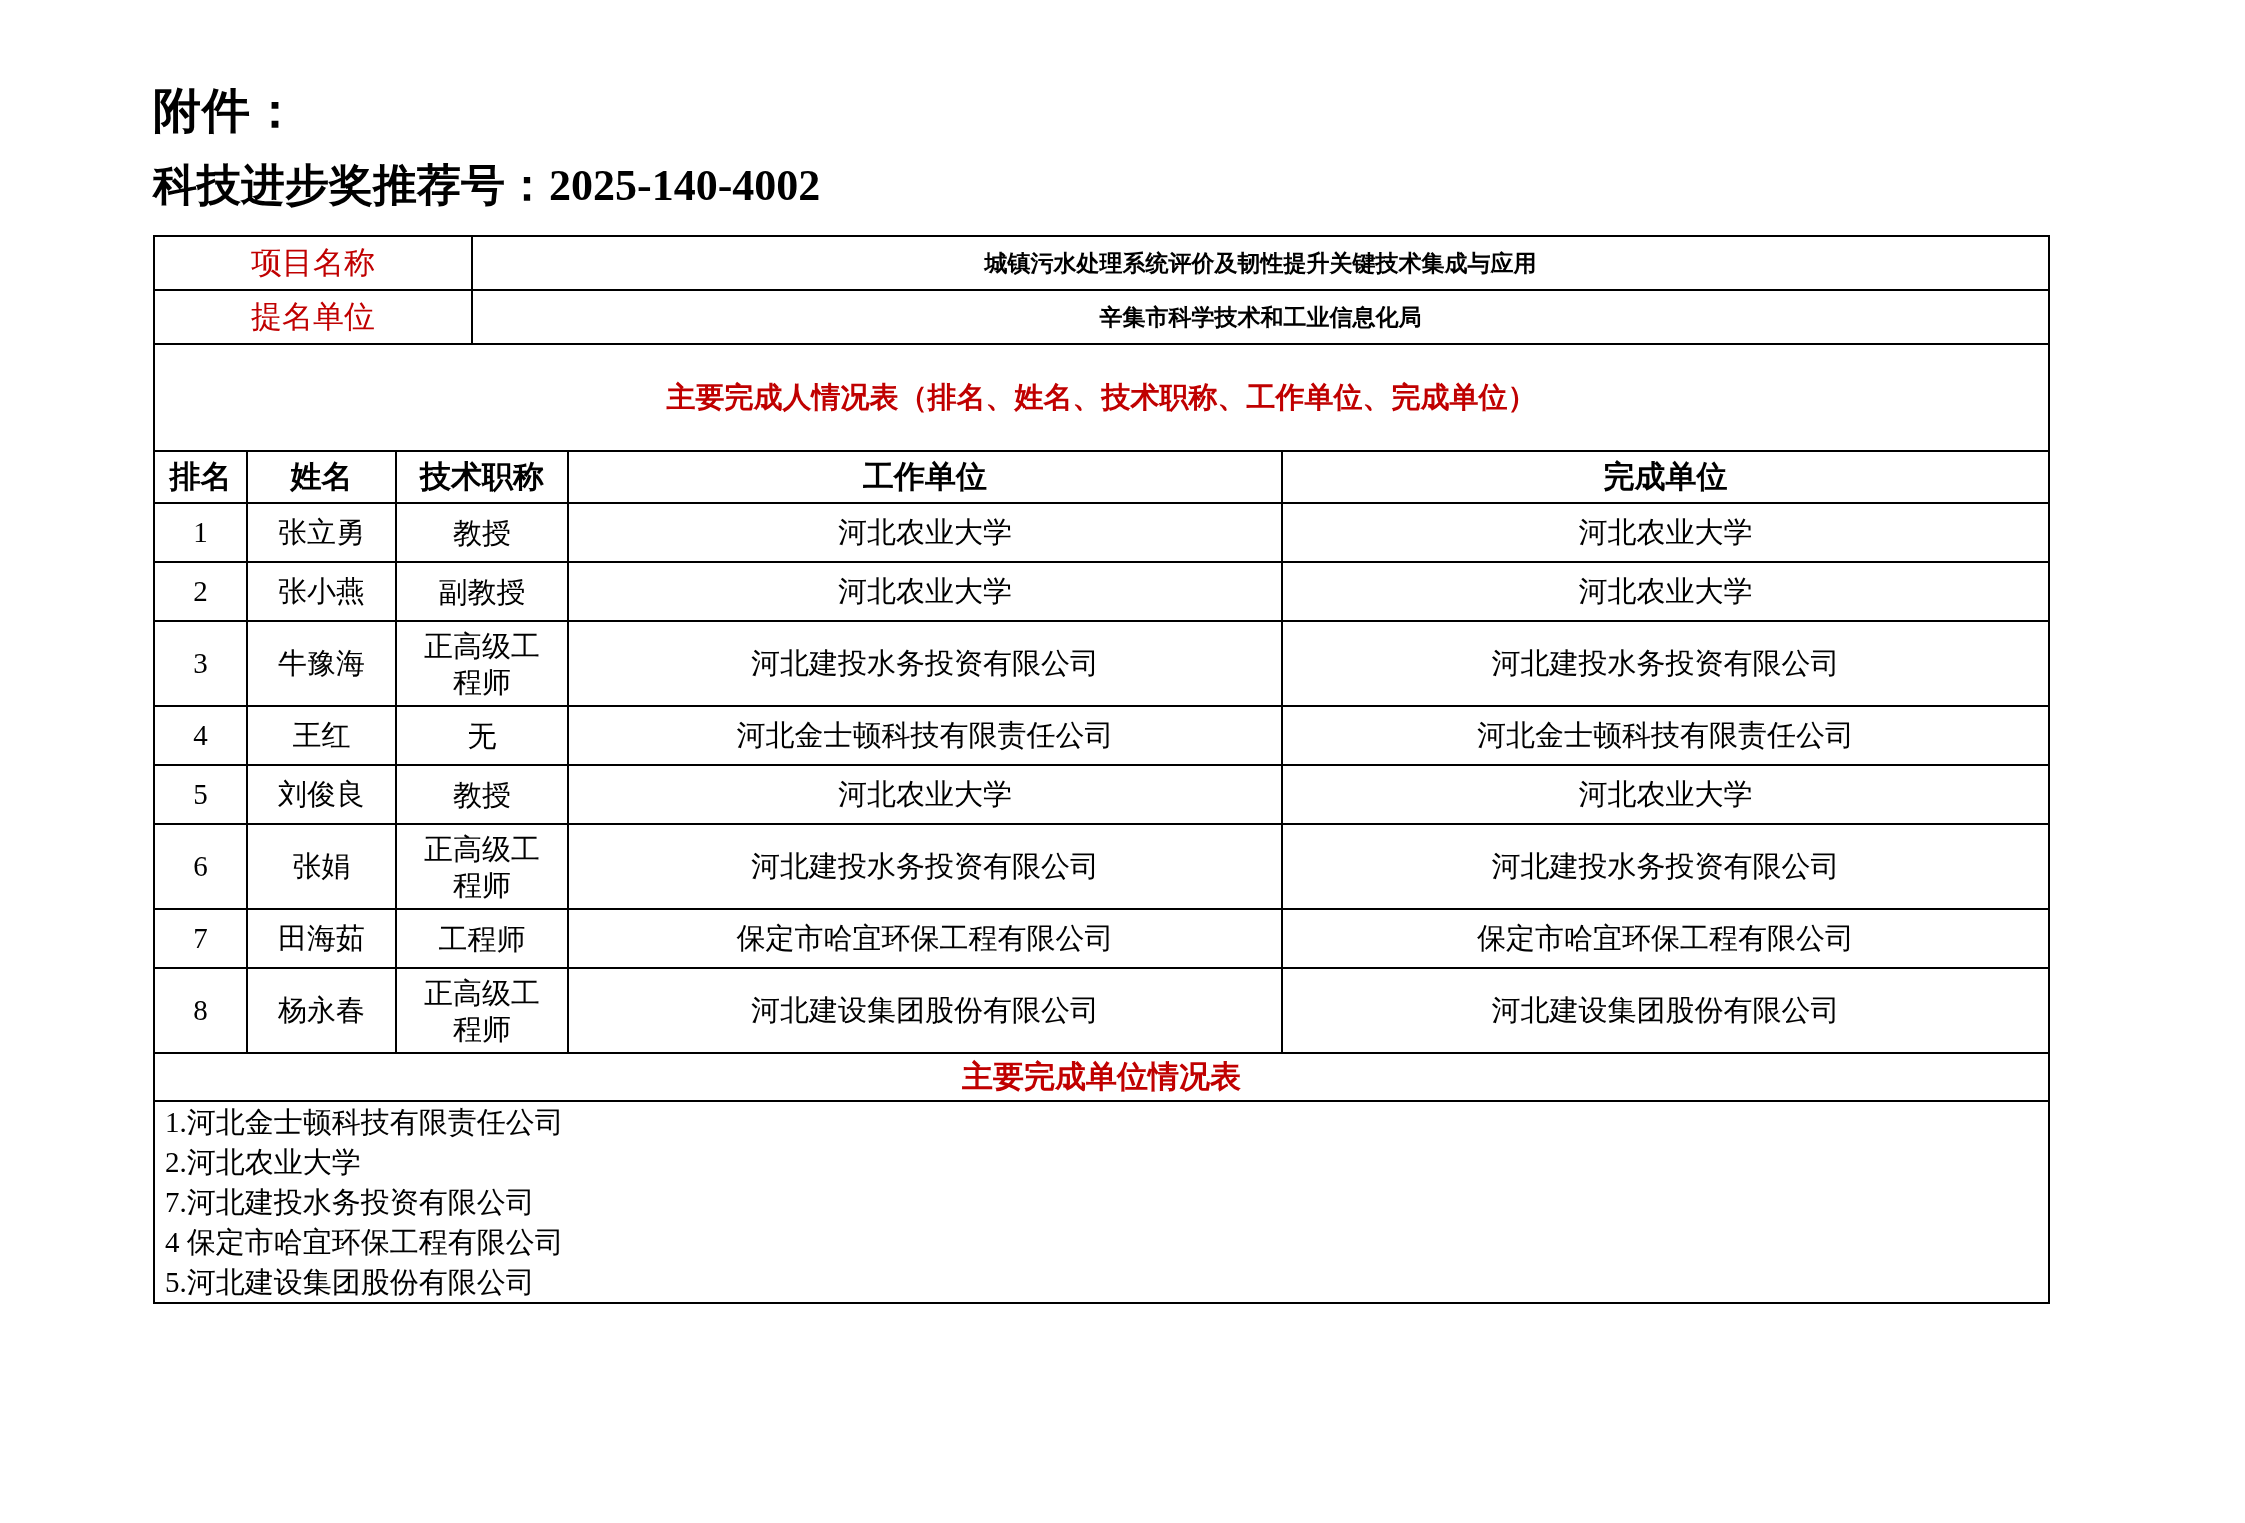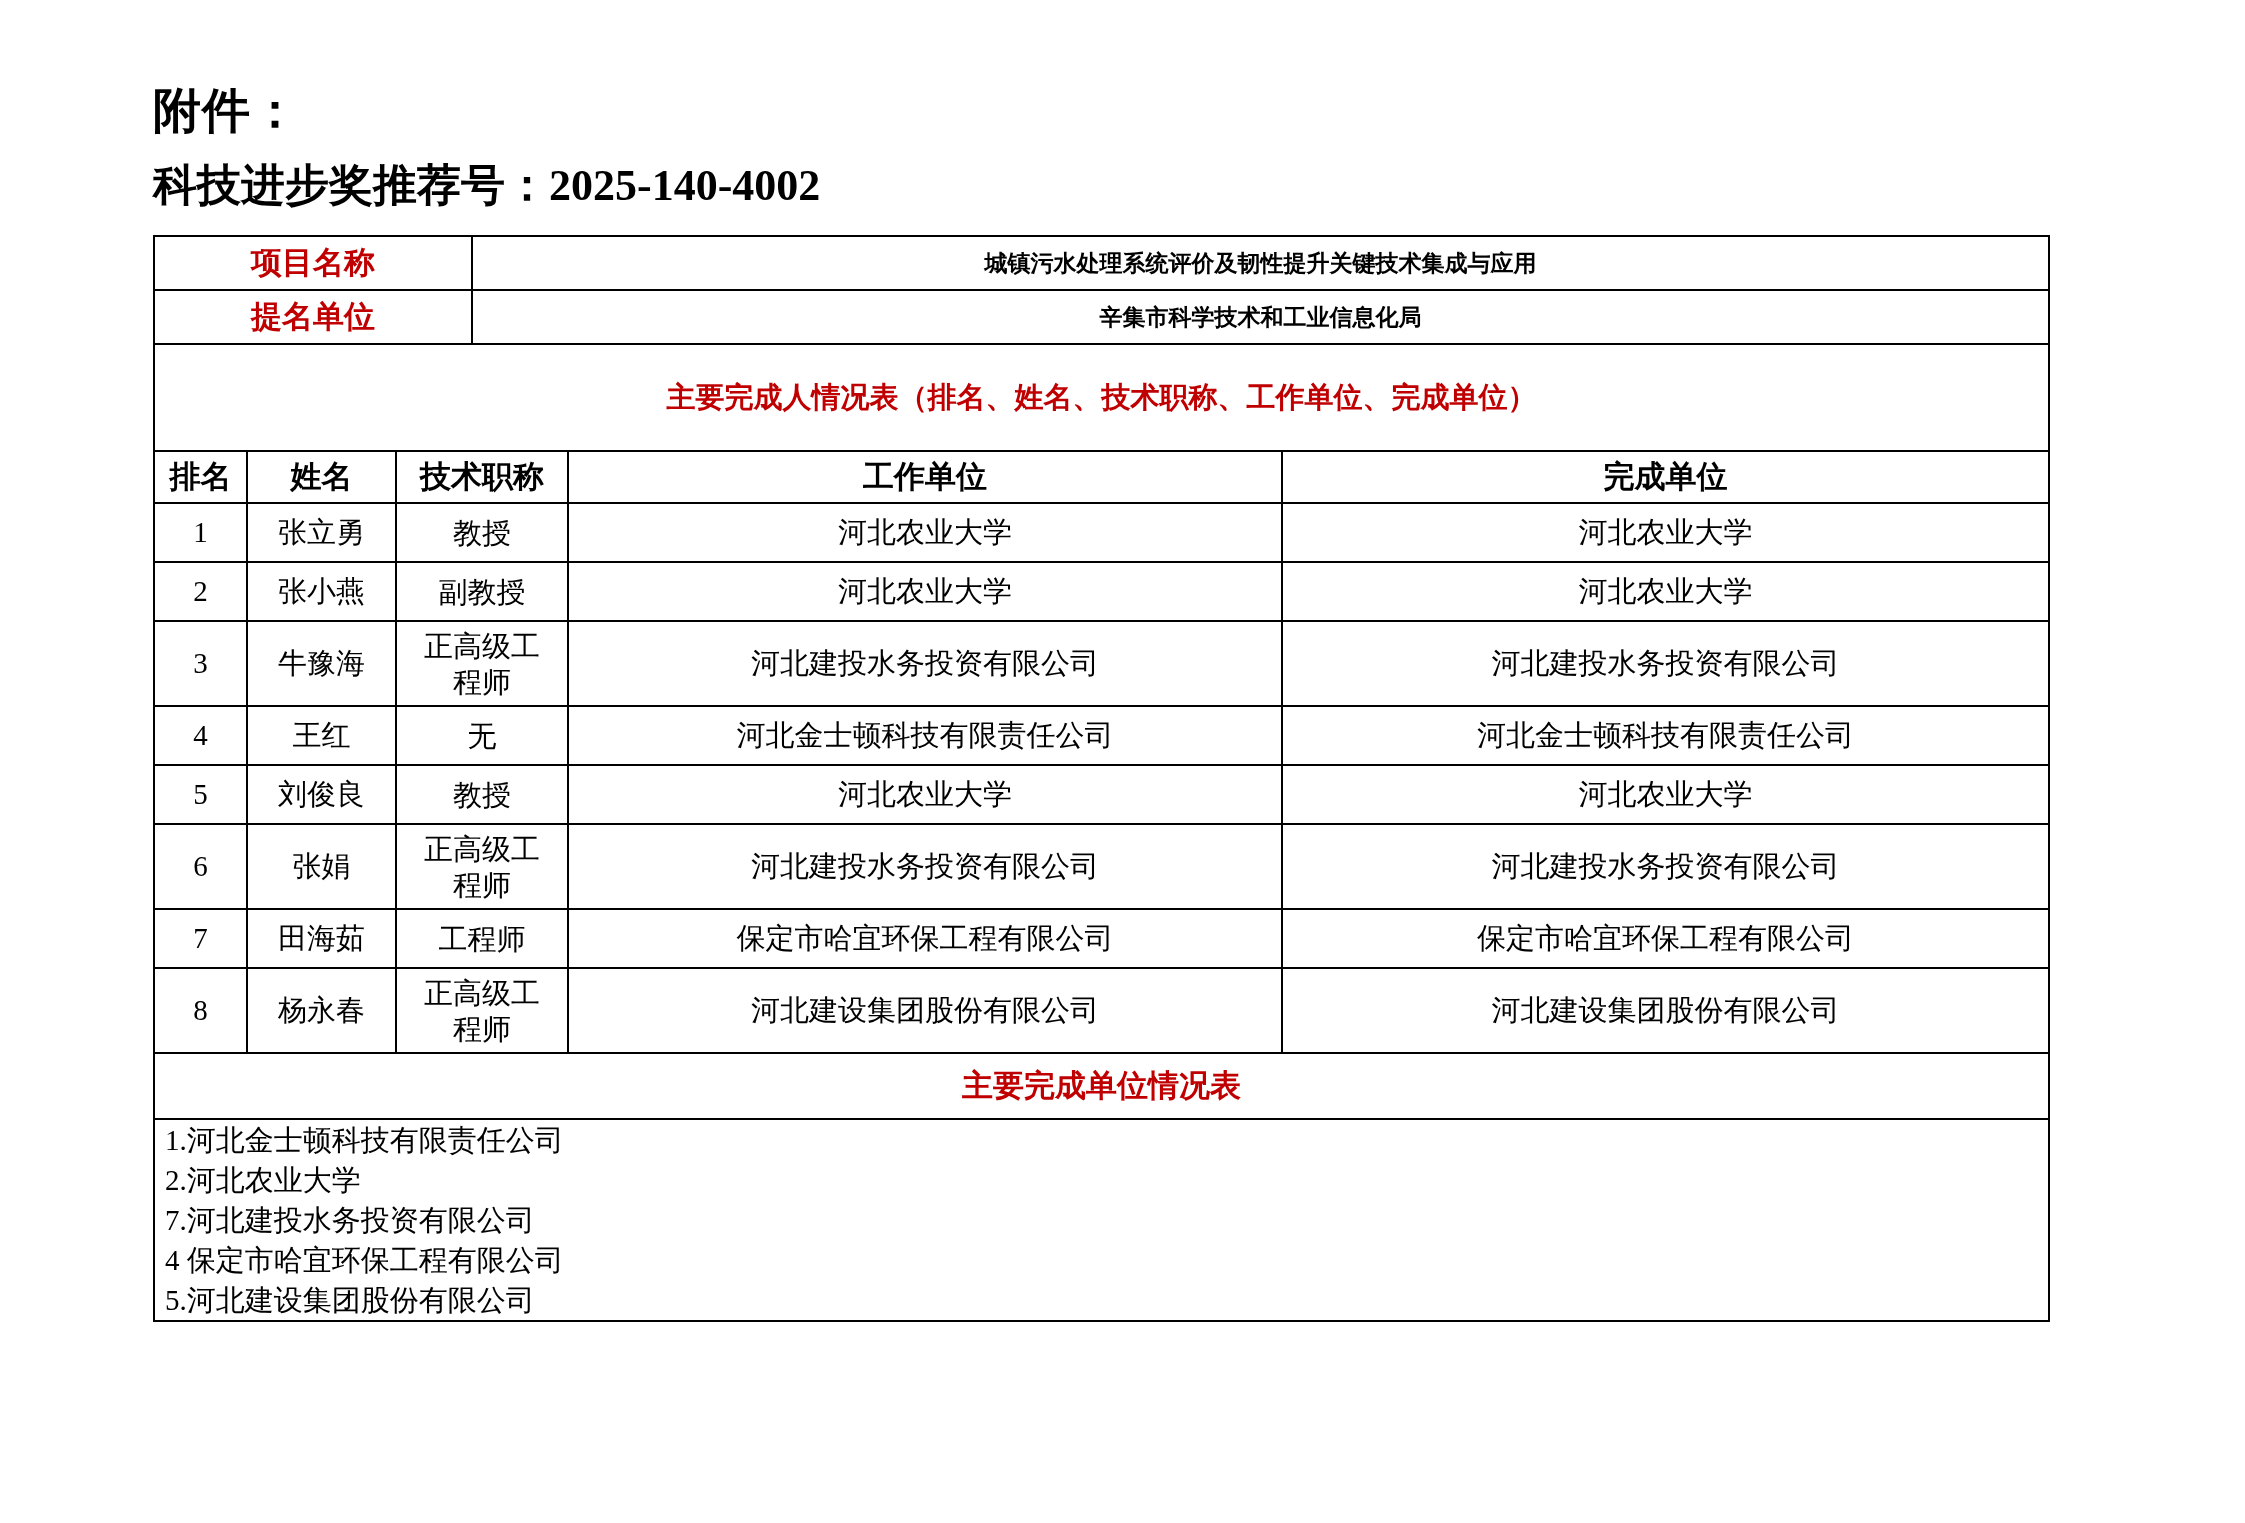--- a/index.html
+++ b/index.html
@@ -14,27 +14,27 @@
     font-family:"DejaVu Sans", sans-serif;letter-spacing:1px;
   }
   .recline{
     margin-top:30px;font-size:44px;font-weight:bold;line-height:42px;
   }
   .recline .num{font-family:"Liberation Serif", serif;}
   table{border-collapse:collapse;table-layout:fixed;width:1895px;}
   .tbl-b,.tbl-c{margin-top:-2px;border-radius:32px;}
   td,th{border:2px solid #000;padding:0 6px;vertical-align:middle;text-align:center;overflow:hidden;}
   
-  .lab{color:var(--red);font-weight:bold;font-size:31px;}
+  .lab{color:var(--red);font-weight:normal;font-size:31px;}
   .labval{font-weight:bold;font-size:23px;}
   .tbl-a tr{height:54px;}
   
   .cap{color:var(--red);font-weight:bold;font-size:31px;}
   .cap-row{height:107px;}
-  .cap2-row{height:66px;}
+  .cap2-row{height:48px;}
   
   .tbl-b th{font-weight:bold;font-size:31px;font-family:"DejaVu Sans", sans-serif;}
   .hdr-row{height:52px;}
   .tbl-b td{font-size:29px;}
   .r-std{height:59px;}
   .r-tall{height:85px;}
   .title-cell{white-space:pre-line;line-height:36px;}
   
   .units-cell{text-align:left;vertical-align:middle;padding:0 10px;}
   .unit-item{font-size:29px;line-height:40px;}

